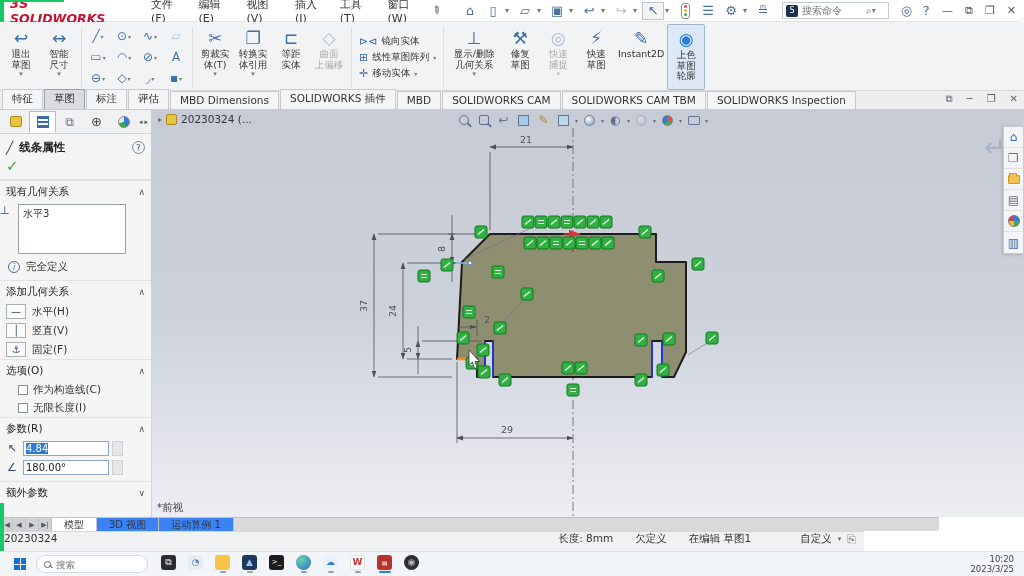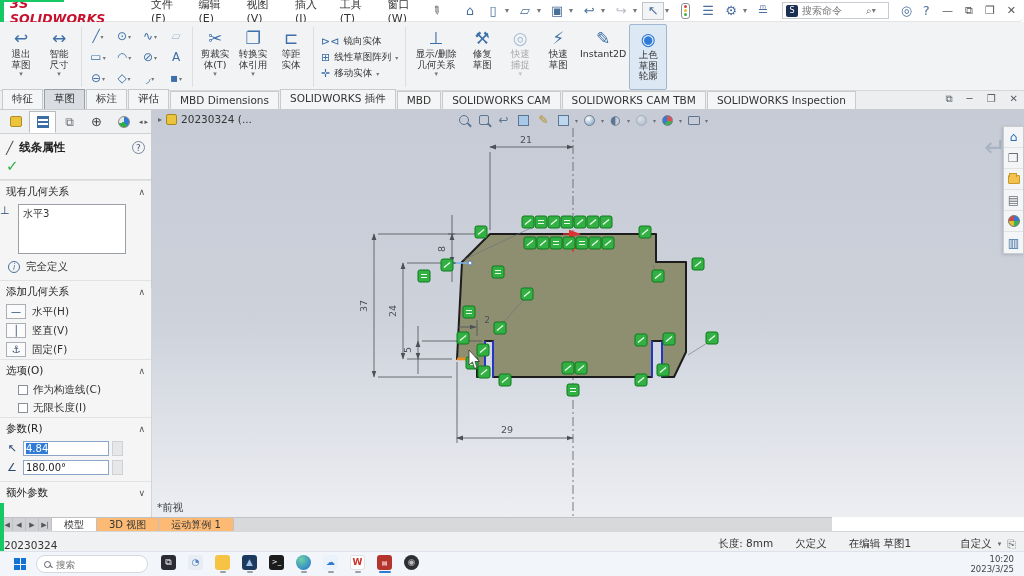--- a/index.html
+++ b/index.html
@@ -108,27 +108,27 @@
   #confirm-corner .redx { color:#e05555; font-size:22px; font-weight:bold; position:absolute; left:26px; top:22px; opacity:.8; }
   #taskpane { position:absolute; right:0; top:16px; width:21px; background:#f4f5f6; border:1px solid #c9cbce; box-shadow:-1px 1px 3px rgba(0,0,0,.15); }
   .tpic { width:19px; height:21px; display:flex; align-items:center; justify-content:center; border-bottom:1px solid #e0e2e4; font-size:12px; }
   .tp-folder { width:12px; height:9px; background:#f2c14e; border:1px solid #c79a2a; border-radius:1px; position:relative; }
   .tp-folder::before { content:""; position:absolute; left:0; top:-3px; width:6px; height:3px; background:#f2c14e; border:1px solid #c79a2a; border-bottom:none; }
   .tp-globe { width:12px; height:12px; border-radius:50%; background:conic-gradient(#2f7bd6 0 25%,#3fae4f 25% 50%,#e0c030 50% 75%,#d04545 75% 100%); border:1px solid #777; }
   #view-label { position:absolute; left:5px; bottom:2px; color:#3a3f45; font-size:10.5px; }
   #sketch-svg { position:absolute; left:0; top:0; }
 
   
-  #doctabs { position:absolute; left:0; top:517px; width:832px; height:14px; background:#d7d9db; display:flex; align-items:stretch; border-top:1px solid #bfc1c4; }
+  #doctabs { position:absolute; left:0; top:517px; width:939px; height:14px; background:#d7d9db; display:flex; align-items:stretch; border-top:1px solid #bfc1c4; }
   .navbtn { width:13px; display:flex; align-items:center; justify-content:center; font-size:7px; color:#555; background:#cfd1d4; border-right:1px solid #bfc1c4; }
-  .dtab { padding:0 12px; display:flex; align-items:center; font-size:10px; color:#333; background:#fdba74; border-right:1px solid #bfc1c4; }
+  .dtab { padding:0 12px; display:flex; align-items:center; font-size:10px; color:#333; background:#3b82f6; border-right:1px solid #bfc1c4; }
   .dtab.active { background:#fff; }
 
   
-  #statusbar { position:absolute; left:0; top:531px; width:1024px; height:20px; background:#f0f1f2; border-top:1px solid #d5d7d9; display:flex; align-items:flex-end; font-size:10.5px; color:#333; }
+  #statusbar { position:absolute; left:0; top:531px; width:864px; height:20px; background:#f0f1f2; border-top:1px solid #d5d7d9; display:flex; align-items:flex-start; font-size:10.5px; color:#333; }
   #statusbar .docname { margin-left:4px; }
   #statusbar .right { margin-left:auto; display:flex; align-items:center; gap:22px; margin-right:8px; }
   #statusbar .custom-wrap { display:flex; align-items:center; gap:6px; margin-left:27px; }
   #statusbar .sdd { font-size:7px; color:#666; }
   #statusbar .sic { color:#6b7076; font-size:11px; }
 
   
   #taskbar { position:absolute; left:0; top:551px; width:1024px; height:25px; background:#f2f5fa; border-top:1px solid #dde2ea; display:flex; align-items:center; }
   #tb-start { margin-left:14px; width:12px; height:12px; display:grid; grid-template:1fr 1fr/1fr 1fr; gap:1px; }
   #tb-start i { background:#1273d4; display:block; }
@@ -278,20 +278,25 @@
     <div class="rbtn">
       <span class="ric" data-icon="❐"></span>
       <span class="rlabel">转换实
 体引用</span>
         <span class="rdd" data-icon="▾"></span>
     </div>
     <div class="rbtn">
       <span class="ric" data-icon="⊏"></span>
       <span class="rlabel">等距
 实体</span>
+    </div>
+    <div class="rbtn disabled">
+      <span class="ric" data-icon="◇"></span>
+      <span class="rlabel">曲面
+上偏移</span>
     </div>
     <div class="rdiv"></div>
     <div id="mirrorlist">
       <span class="mrow">
           <i class="gic" data-icon="⊳⊲"></i>
           <span>镜向实体</span>
         </span>
       <span class="mrow">
           <i class="gic" data-icon="⊞"></i>
           <span>线性草图阵列</span>

